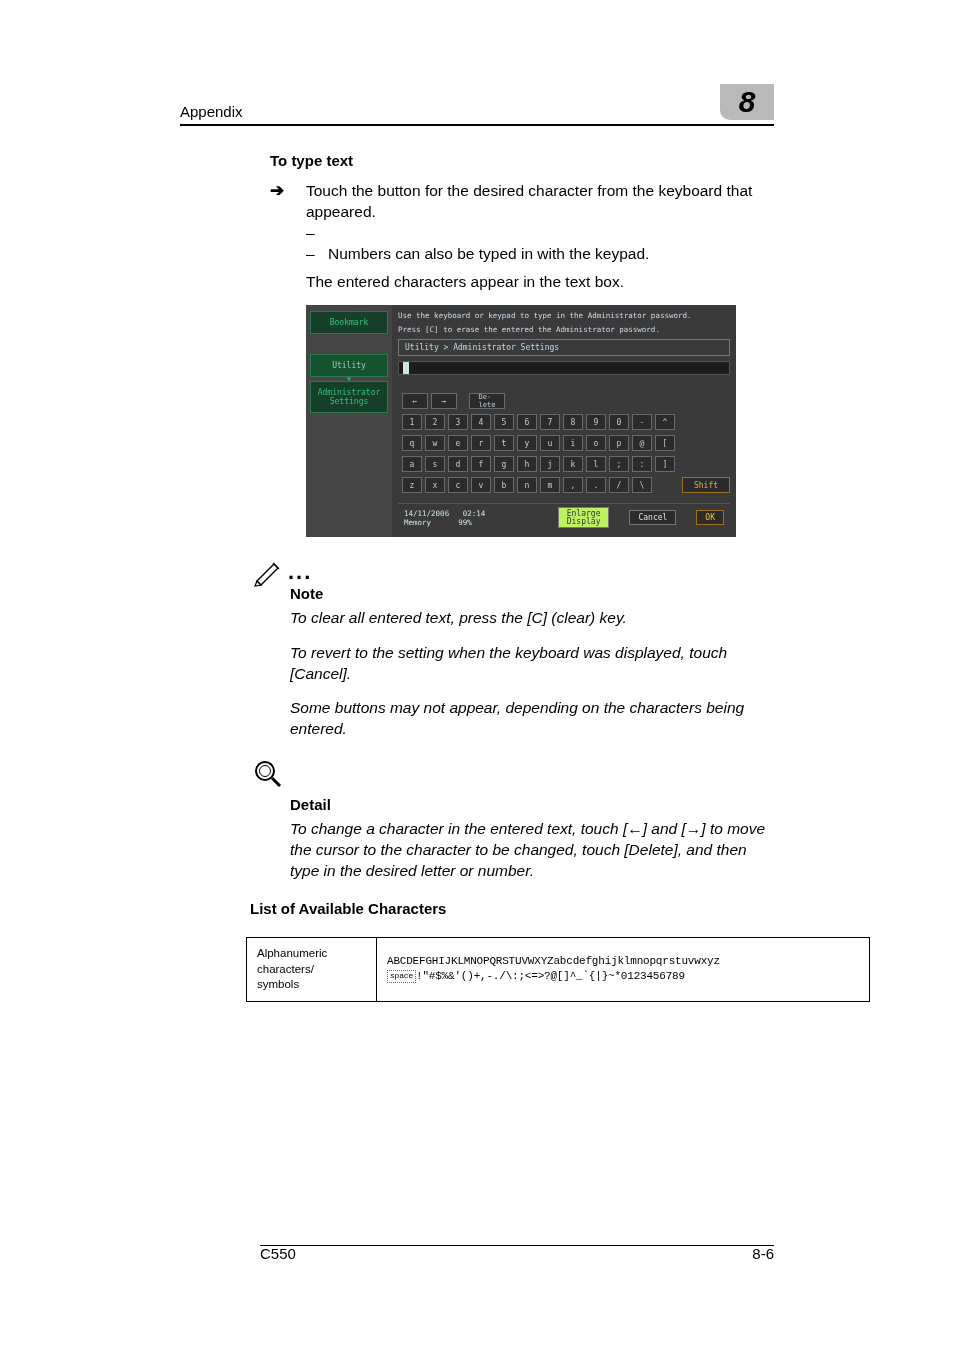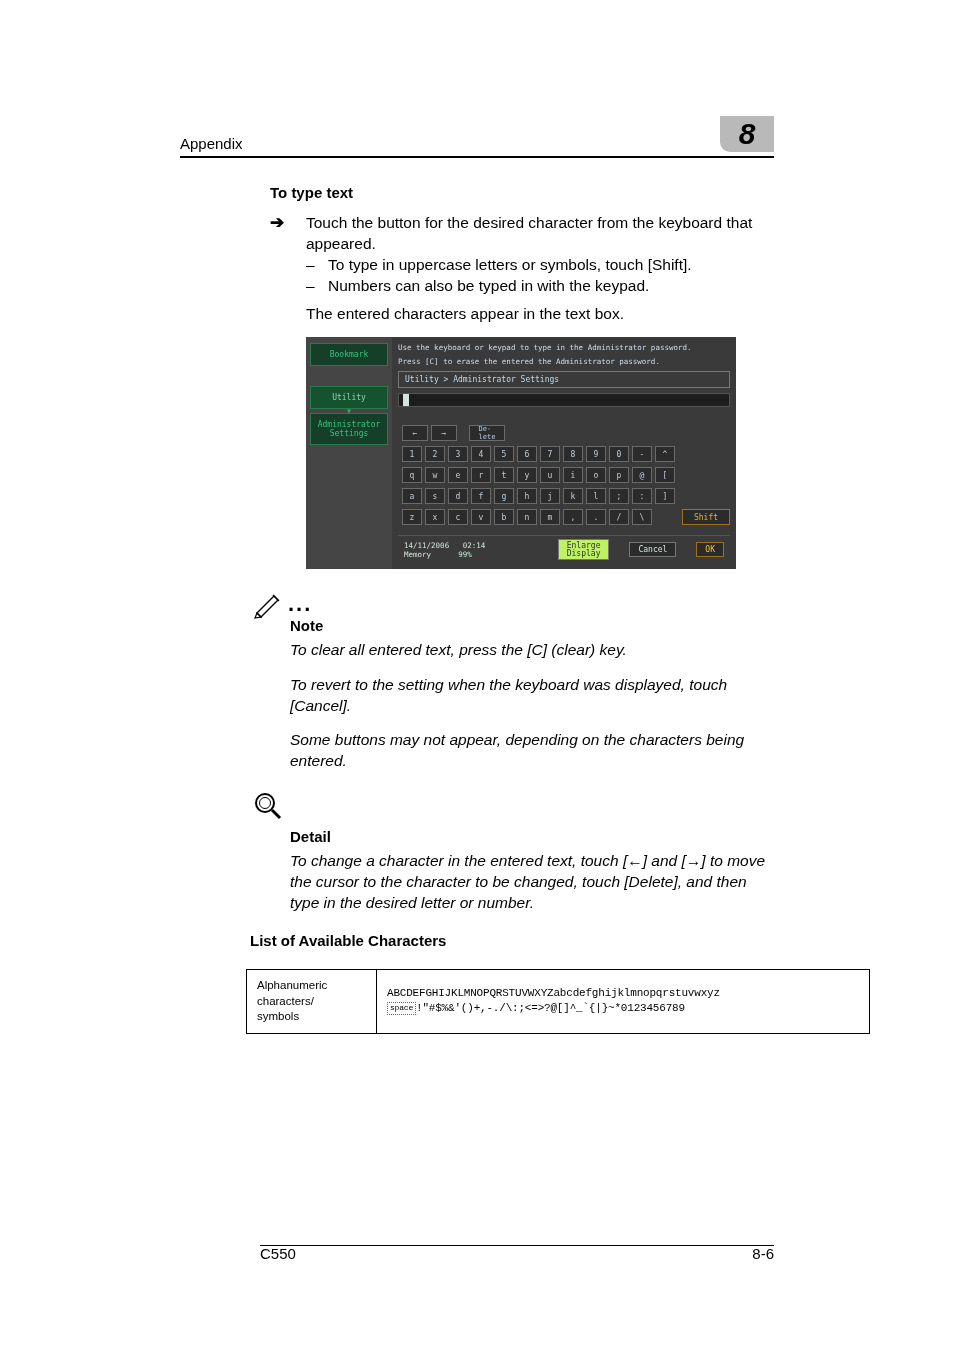--- a/index.html
+++ b/index.html
@@ -10,21 +10,21 @@
     font-family: "Helvetica Neue", Helvetica, Arial, sans-serif;
     color: #000;
     position: relative;
   }
   .page {
     position: absolute;
     left: 80px;
     top: 0;
     width: 794px;
     height: 1350px;
-    padding-top: 116px;
+    padding-top: 84px;
   }
   .hdr-row {
     display: flex;
     justify-content: space-between;
     align-items: flex-end;
     padding: 0 100px 0 100px;
   }
   .hdr-title { font-size: 15px; }
   .hdr-num-wrap {
     display: flex;
@@ -223,21 +223,20 @@
 
   <div class="content">
     <div class="h3">To type text</div>
 
     <div class="step">
       <div class="arrow-bullet">➔</div>
       <div class="step-body">
         <div>Touch the button for the desired character from the keyboard that appeared.</div>
         <div class="sub-item">
             <span class="dash">–</span>
-            <span>To type in uppercase letters or symbols, touch [Shift].</span>
           </div>
         <div class="sub-item">
             <span class="dash">–</span>
             <span>Numbers can also be typed in with the keypad.</span>
           </div>
       </div>
     </div>
     <div class="result">The entered characters appear in the text box.</div>
 
     <div class="shot-wrap">

